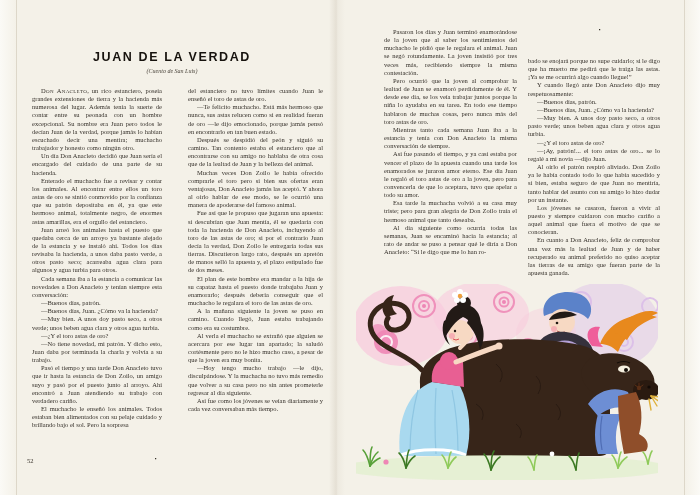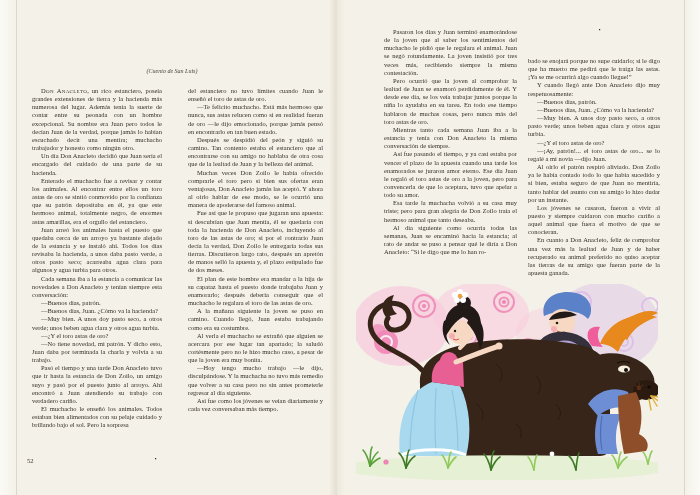--- a/index.html
+++ b/index.html
@@ -29,20 +29,21 @@
   .illo{position:absolute;left:19px;top:284px;width:302px;height:196px;}
 </style>
 </head>
 <body>
 
 <div class="spread">
   <div class="edge-left"></div>
   <div class="edge-right"></div>
 
   <div class="page page-left">
+    <div class="title">JUAN DE LA VERDAD</div>
     <div class="subtitle">(Cuento de San Luis)</div>
     <div class="col" style="left:32px;top:87px;width:130px;height:374px">
         <p><span class="sc">Don Anacleto</span>, un rico estanciero, poseía grandes extensiones de tierra y la hacienda más numerosa del lugar. Además tenía la suerte de contar entre su peonada con un hombre excepcional. Su nombre era Juan pero todos le decían Juan de la verdad, porque jamás lo habían escuchado decir una mentira; muchacho trabajador y honesto como ningún otro.</p>
         <p>Un día Don Anacleto decidió que Juan sería el encargado del cuidado de una parte de su hacienda.</p>
         <p>Enterado el muchacho fue a revisar y contar los animales. Al encontrar entre ellos un toro astas de oro se sintió conmovido por la confianza que su patrón depositaba en él, ya que este hermoso animal, totalmente negro, de enormes astas amarillas, era el orgullo del estanciero.</p>
         <p>Juan arreó los animales hasta el puesto que quedaba cerca de un arroyo ya bastante alejado de la estancia y se instaló ahí. Todos los días revisaba la hacienda, a unos daba pasto verde, a otros pasto seco; acarreaba agua clara para algunos y agua turbia para otros.</p>
         <p>Cada semana iba a la estancia a comunicar las novedades a Don Anacleto y tenían siempre esta conversación:</p>
         <p>—Buenos días, patrón.</p>
         <p>—Buenos días, Juan. ¿Cómo va la hacienda?</p>
         <p>—Muy bien. A unos doy pasto seco, a otros verde; unos beben agua clara y otros agua turbia.</p>

